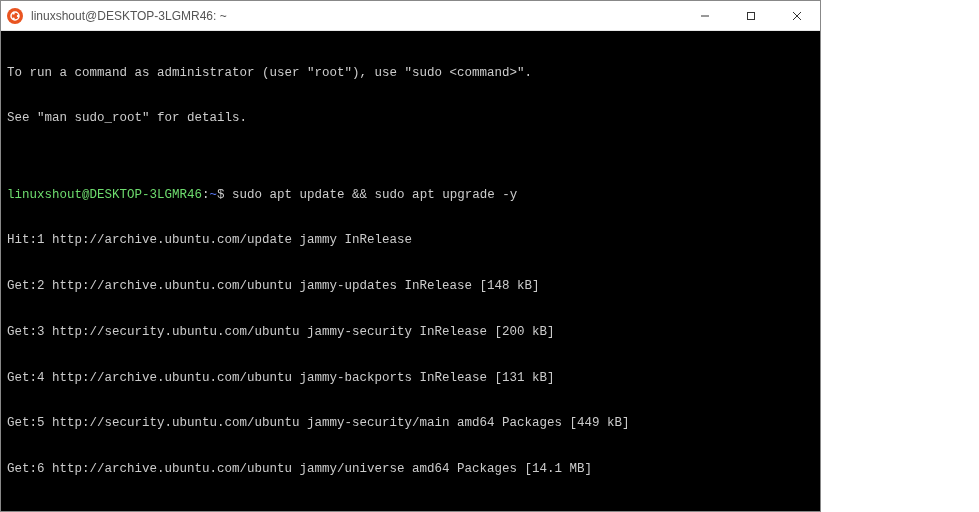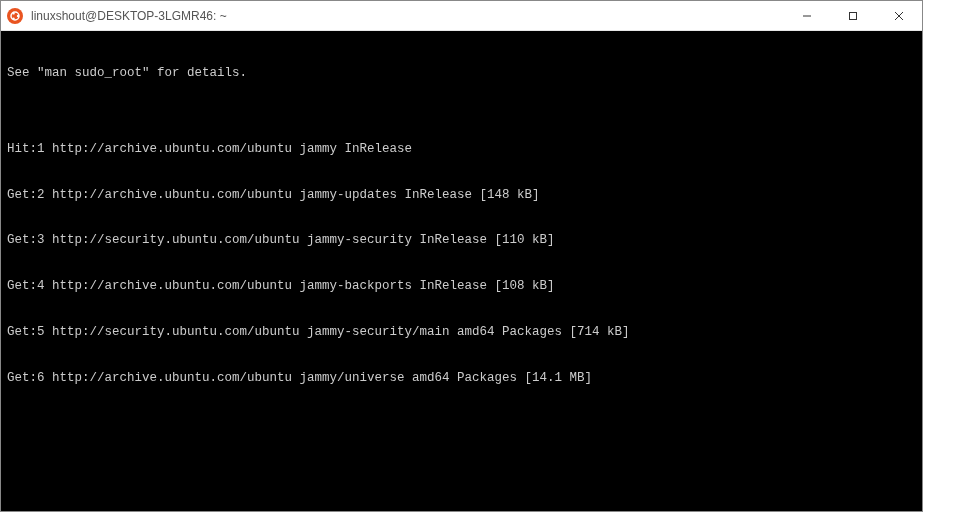--- a/index.html
+++ b/index.html
@@ -1,17 +1,17 @@
 <!DOCTYPE html>
 <html><head>
   <meta charset="utf-8">
   <style>
     * { margin: 0; padding: 0; box-sizing: border-box; }
     html, body { width: 979px; height: 512px; overflow: hidden; font-family: "Segoe UI", Tahoma, sans-serif; }
-    .window { width: 923px; height: 512px; border: 1px solid #888; background: #fff; display: flex; flex-direction: column; }
+    .window { width: 821px; height: 512px; border: 1px solid #888; background: #fff; display: flex; flex-direction: column; }
     .titlebar { height: 30px; background: #fff; display: flex; align-items: center; padding-left: 6px; border-bottom: 1px solid #e6e6e6; }
     .app-icon { width: 16px; height: 16px; background: #e95420; border-radius: 50%; display:inline-flex; align-items:center; justify-content:center; margin-right:8px; }
     .title-text { font-size: 12px; color: #555; flex: 1; }
     .win-controls { display: flex; height: 100%; }
     .win-btn { width: 46px; height: 100%; display: inline-flex; align-items: center; justify-content: center; color: #555; font-size: 10px; background: #fff; }
     .terminal { flex: 1; background: #000; padding: 4px 6px 6px 6px; font-family: Consolas, "Courier New", monospace; font-size: 12.5px; line-height: 1.22; color: #ccc; white-space: pre; overflow: hidden; }
     .line { display: block; }
     .green { color: #6edc6e; }
     .blue { color: #5c7cfa; }
   </style>
@@ -43,27 +43,29 @@
       <div class="win-btn close">
           <svg width="10" height="10">
             <line x1="1" y1="1" x2="9" y2="9" stroke="#333" stroke-width="1"></line>
             <line x1="9" y1="1" x2="1" y2="9" stroke="#333" stroke-width="1"></line>
           </svg>
         </div>
     </div>
   </div>
 
   <div class="terminal">
+    <span class="line">To run a command as administrator (user "root"), use "sudo &lt;command&gt;".</span>
     <span class="line">See "man sudo_root" for details.</span>
     <span class="line"></span>
-    <span class="line">Hit:1 http://archive.ubuntu.com/ubuntu jammy InRelease</span>
+    <span class="line"><span class="green">linuxshout@DESKTOP-3LGMR46</span><span>:</span><span class="blue">~</span><span>$</span><span> sudo apt update &amp;&amp; sudo apt upgrade -y</span></span>
+    <span class="line">Hit:1 http://archive.ubuntu.com/update jammy InRelease</span>
     <span class="line">Get:2 http://archive.ubuntu.com/ubuntu jammy-updates InRelease [148 kB]</span>
-    <span class="line">Get:3 http://security.ubuntu.com/ubuntu jammy-security InRelease [110 kB]</span>
-    <span class="line">Get:4 http://archive.ubuntu.com/ubuntu jammy-backports InRelease [108 kB]</span>
-    <span class="line">Get:5 http://security.ubuntu.com/ubuntu jammy-security/main amd64 Packages [714 kB]</span>
+    <span class="line">Get:3 http://security.ubuntu.com/ubuntu jammy-security InRelease [200 kB]</span>
+    <span class="line">Get:4 http://archive.ubuntu.com/ubuntu jammy-backports InRelease [131 kB]</span>
+    <span class="line">Get:5 http://security.ubuntu.com/ubuntu jammy-security/main amd64 Packages [449 kB]</span>
     <span class="line">Get:6 http://archive.ubuntu.com/ubuntu jammy/universe amd64 Packages [14.1 MB]</span>
     
     
     
     
     
     
     
   </div>
 </div>

